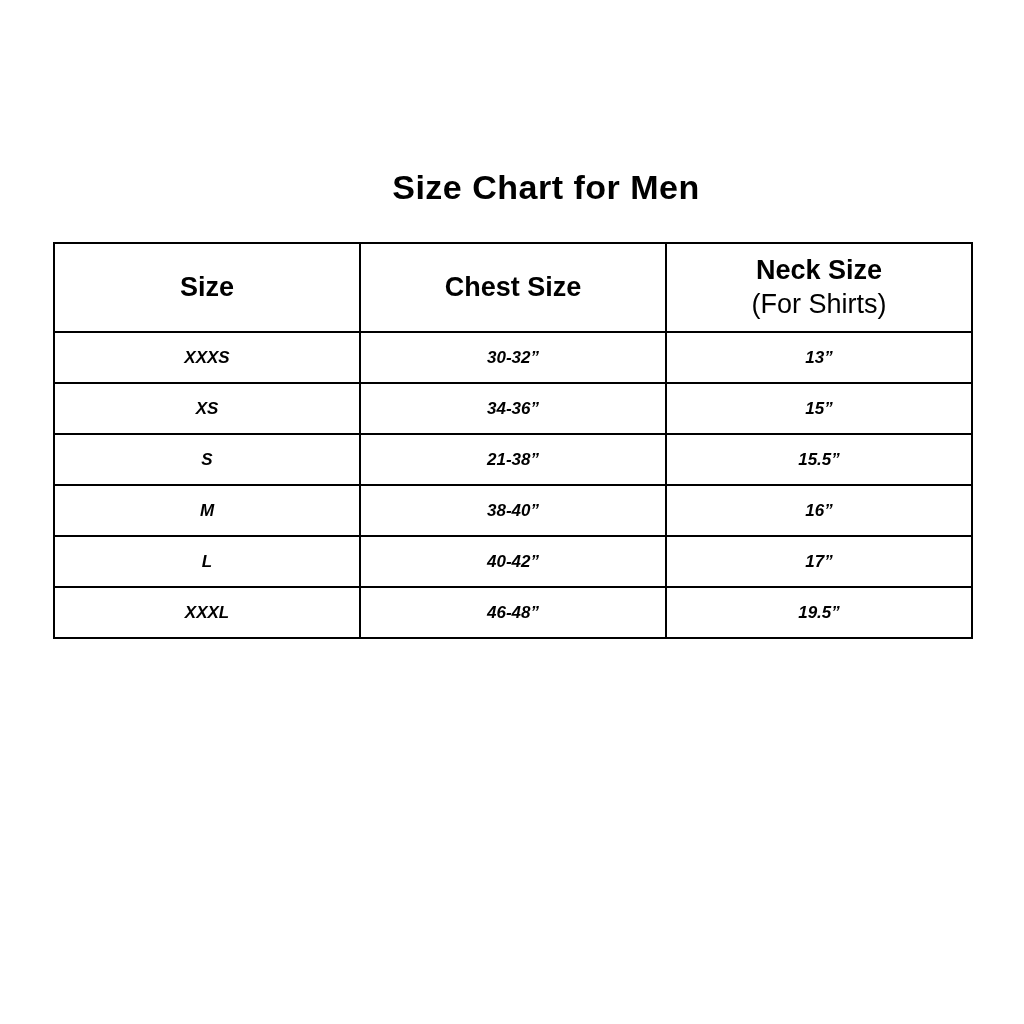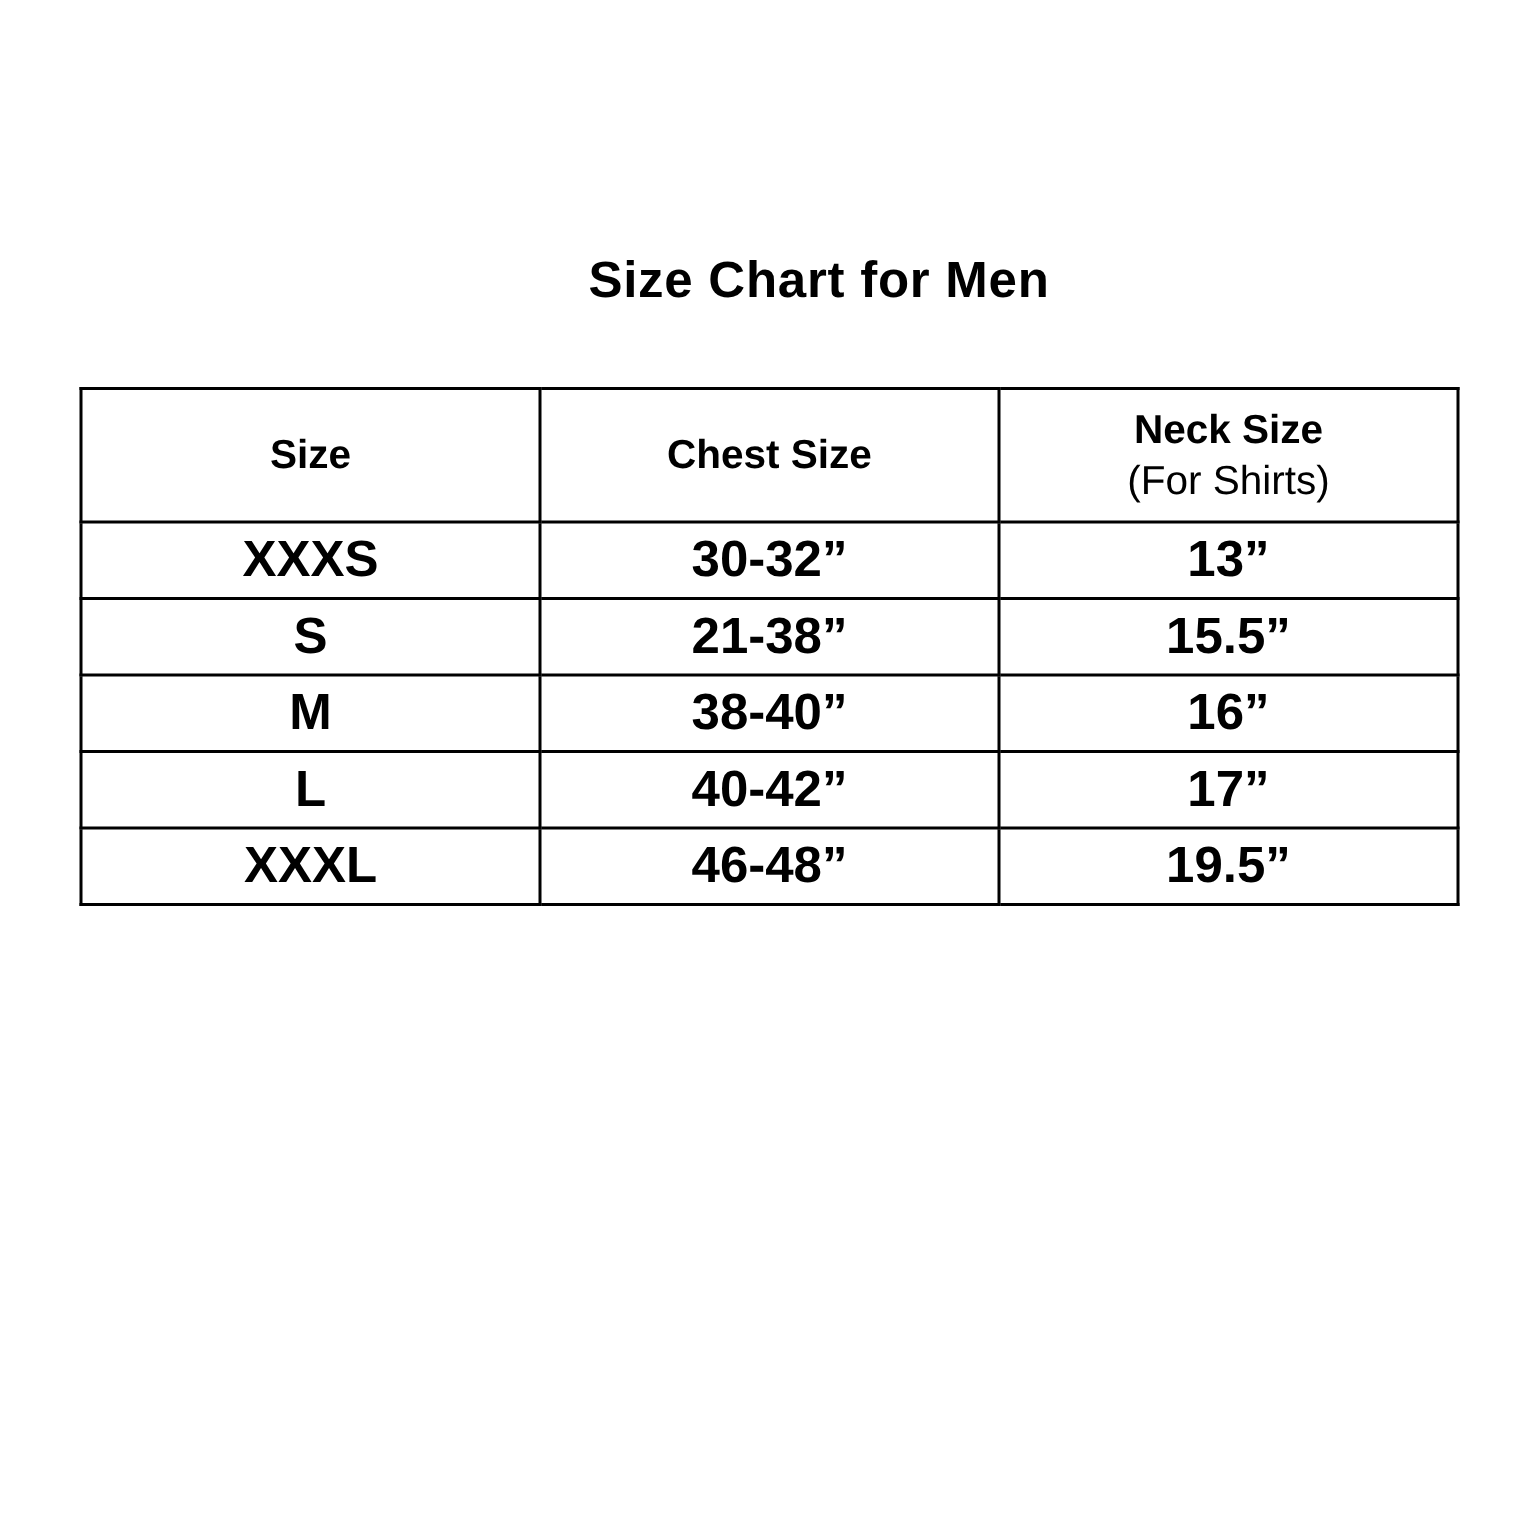--- a/index.html
+++ b/index.html
@@ -30,38 +30,38 @@
     padding-left: 17px;
   }
   table.size-table {
     position: absolute;
     left: 53px;
     top: 242px;
     width: 920px;
     border-collapse: collapse;
     table-layout: fixed;
     background: #ffffff;
-    margin-top: 16px;
   }
   table.size-table th,
   table.size-table td {
     border: 2px solid #000000;
     text-align: center;
     vertical-align: middle;
     font-weight: bold;
     padding: 0;
   }
   table.size-table th {
     height: 87px;
     font-size: 27px;
     line-height: 1.25;
   }
   table.size-table td {
     height: 49px;
-    font-size: 34px;
+    font-size: 17px;
+    font-style: italic;
   }
   .hdr-sub {
     font-size: 27px;
     font-weight: normal;
   }
   col { width: 33.333%; }
 </style>
 </head>
 <body>
 
@@ -89,20 +89,25 @@
         </th>
       </tr>
     </thead>
     <tbody>
         <tr>
           <td>XXXS</td>
           <td>30-32”</td>
           <td>13”</td>
         </tr>
         <tr>
+          <td>XS</td>
+          <td>34-36”</td>
+          <td>15”</td>
+        </tr>
+        <tr>
           <td>S</td>
           <td>21-38”</td>
           <td>15.5”</td>
         </tr>
         <tr>
           <td>M</td>
           <td>38-40”</td>
           <td>16”</td>
         </tr>
         <tr>

